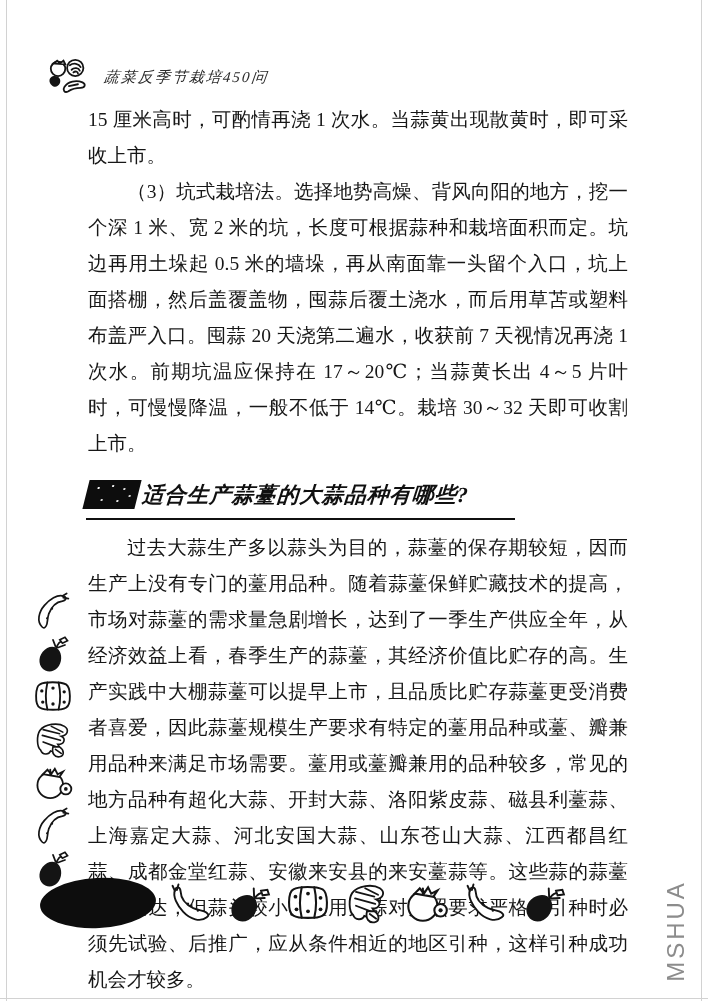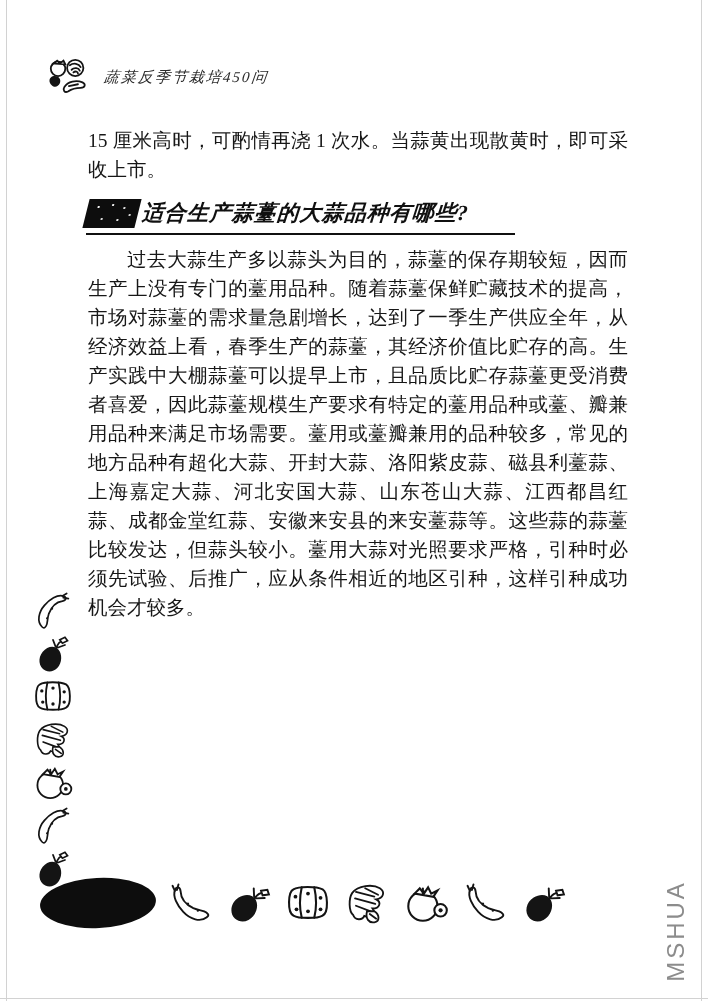--- a/index.html
+++ b/index.html
@@ -28,24 +28,23 @@
     font-size:15px;
     letter-spacing:2px;
     color:#2a2a2a;
     transform:skewX(-6deg);
     white-space:nowrap;
   }
 
   
   .textcol{
     position:absolute;left:88px;top:102px;width:540px;
-    font-size:19.5px;line-height:29px;
+    font-size:19.5px;line-height:36px;
     text-align:justify;text-justify:inter-ideograph;
     color:#171717;
-    margin-top:24px;
   }
   .para{margin:0;}
   .indent{text-indent:2em;}
 
   
   .qheading{
     position:relative;
     margin:13px 0 10px -2px;
     display:inline-block;
     border-bottom:2.5px solid #101010;
@@ -157,20 +156,21 @@
       <path class="ln" d="M26 8 C30 5 36 6 38 10 M28 13 C31 10 36 11 37 14 M30 16 C32 14 35 15 35 17"></path>
       <path class="fillb" d="M6 30 C2 27 3 21 8 20 C13 19 17 23 15 28 C13 32 9 33 6 30 Z"></path>
       <path class="fillw" d="M20 32 C24 26 33 24 40 27 C44 29 43 33 38 33 C31 33 27 35 24 37 C20 39 18 35 20 32 Z"></path>
       <path class="ln" d="M25 31 l10 -2"></path>
     </svg>
     <div class="header-title">蔬菜反季节栽培450问</div>
   </div>
 
   <div class="textcol">
     <p class="para">15 厘米高时，可酌情再浇 1 次水。当蒜黄出现散黄时，即可采收上市。</p>
+    <p class="para indent">（3）坑式栽培法。选择地势高燥、背风向阳的地方，挖一个深 1 米、宽 2 米的坑，长度可根据蒜种和栽培面积而定。坑边再用土垛起 0.5 米的墙垛，再从南面靠一头留个入口，坑上面搭棚，然后盖覆盖物，囤蒜后覆土浇水，而后用草苫或塑料布盖严入口。囤蒜 20 天浇第二遍水，收获前 7 天视情况再浇 1 次水。前期坑温应保持在 17～20℃；当蒜黄长出 4～5 片叶时，可慢慢降温，一般不低于 14℃。栽培 30～32 天即可收割上市。</p>
 
     <div class="qheading">
       <span class="qbox"><span class="specks"></span></span><span class="qtext">适合生产蒜薹的大蒜品种有哪些?</span>
     </div>
 
     <p class="para indent">过去大蒜生产多以蒜头为目的，蒜薹的保存期较短，因而生产上没有专门的薹用品种。随着蒜薹保鲜贮藏技术的提高，市场对蒜薹的需求量急剧增长，达到了一季生产供应全年，从经济效益上看，春季生产的蒜薹，其经济价值比贮存的高。生产实践中大棚蒜薹可以提早上市，且品质比贮存蒜薹更受消费者喜爱，因此蒜薹规模生产要求有特定的薹用品种或薹、瓣兼用品种来满足市场需要。薹用或薹瓣兼用的品种较多，常见的地方品种有超化大蒜、开封大蒜、洛阳紫皮蒜、磁县利薹蒜、上海嘉定大蒜、河北安国大蒜、山东苍山大蒜、江西都昌红蒜、成都金堂红蒜、安徽来安县的来安薹蒜等。这些蒜的蒜薹比较发达，但蒜头较小。薹用大蒜对光照要求严格，引种时必须先试验、后推广，应从条件相近的地区引种，这样引种成功机会才较多。</p>
   </div>
 
   <div class="left-strip">
     <svg class="veg">

